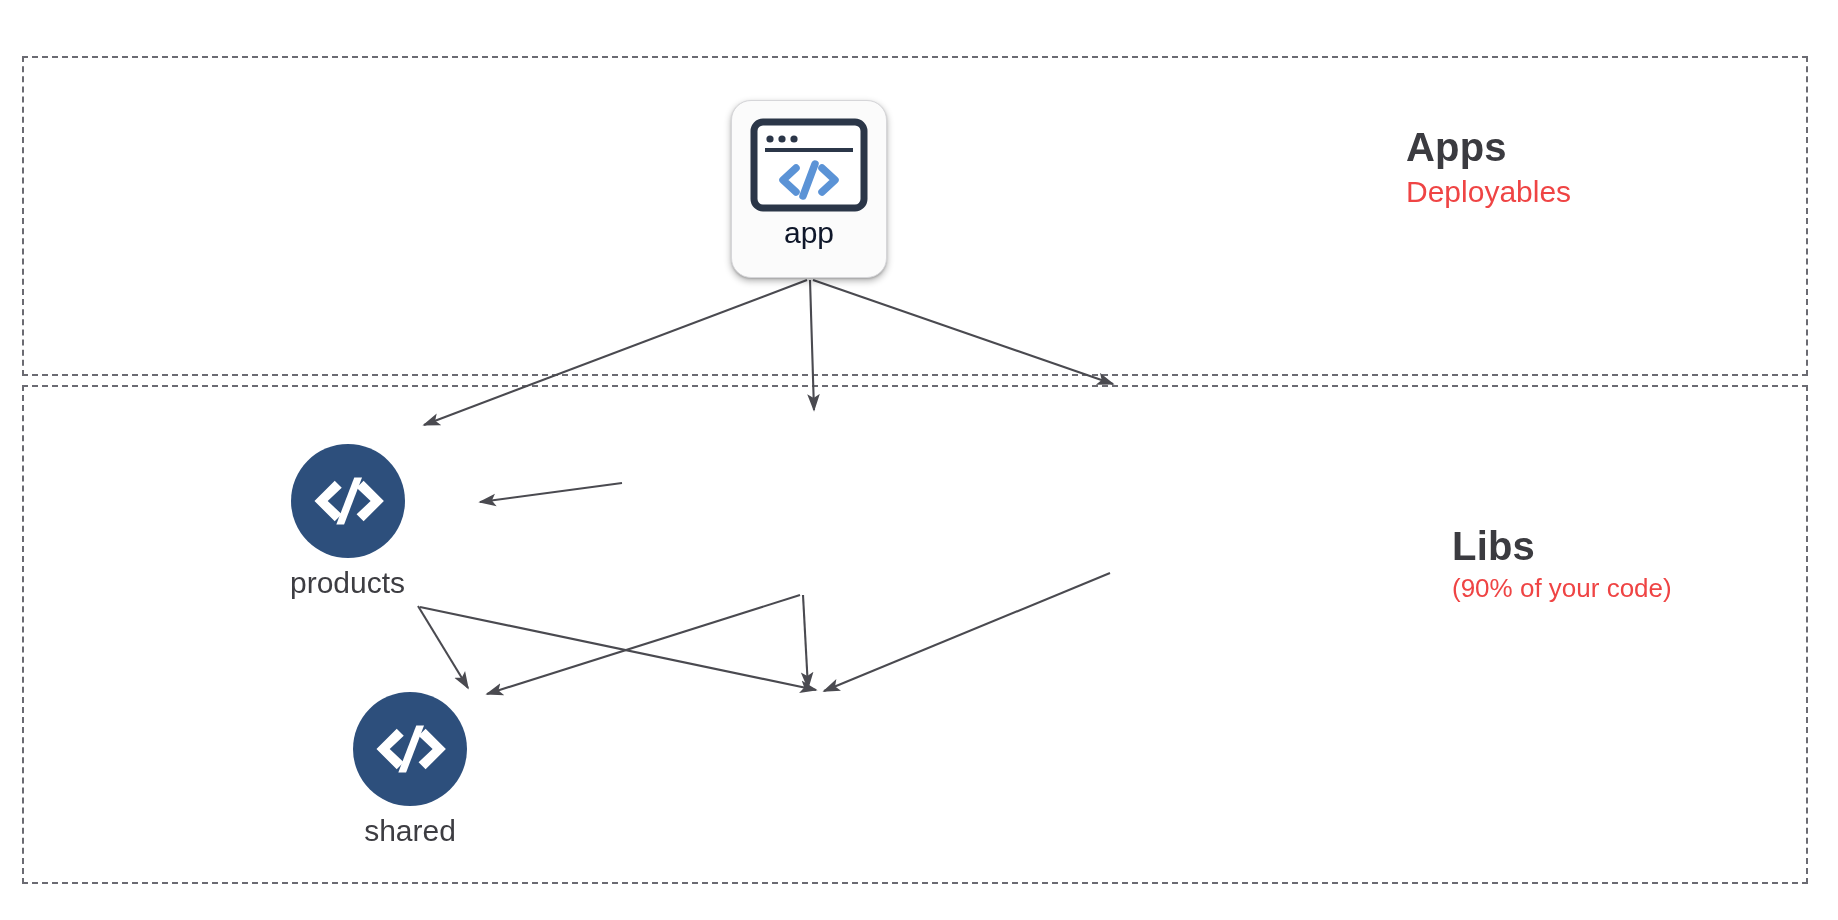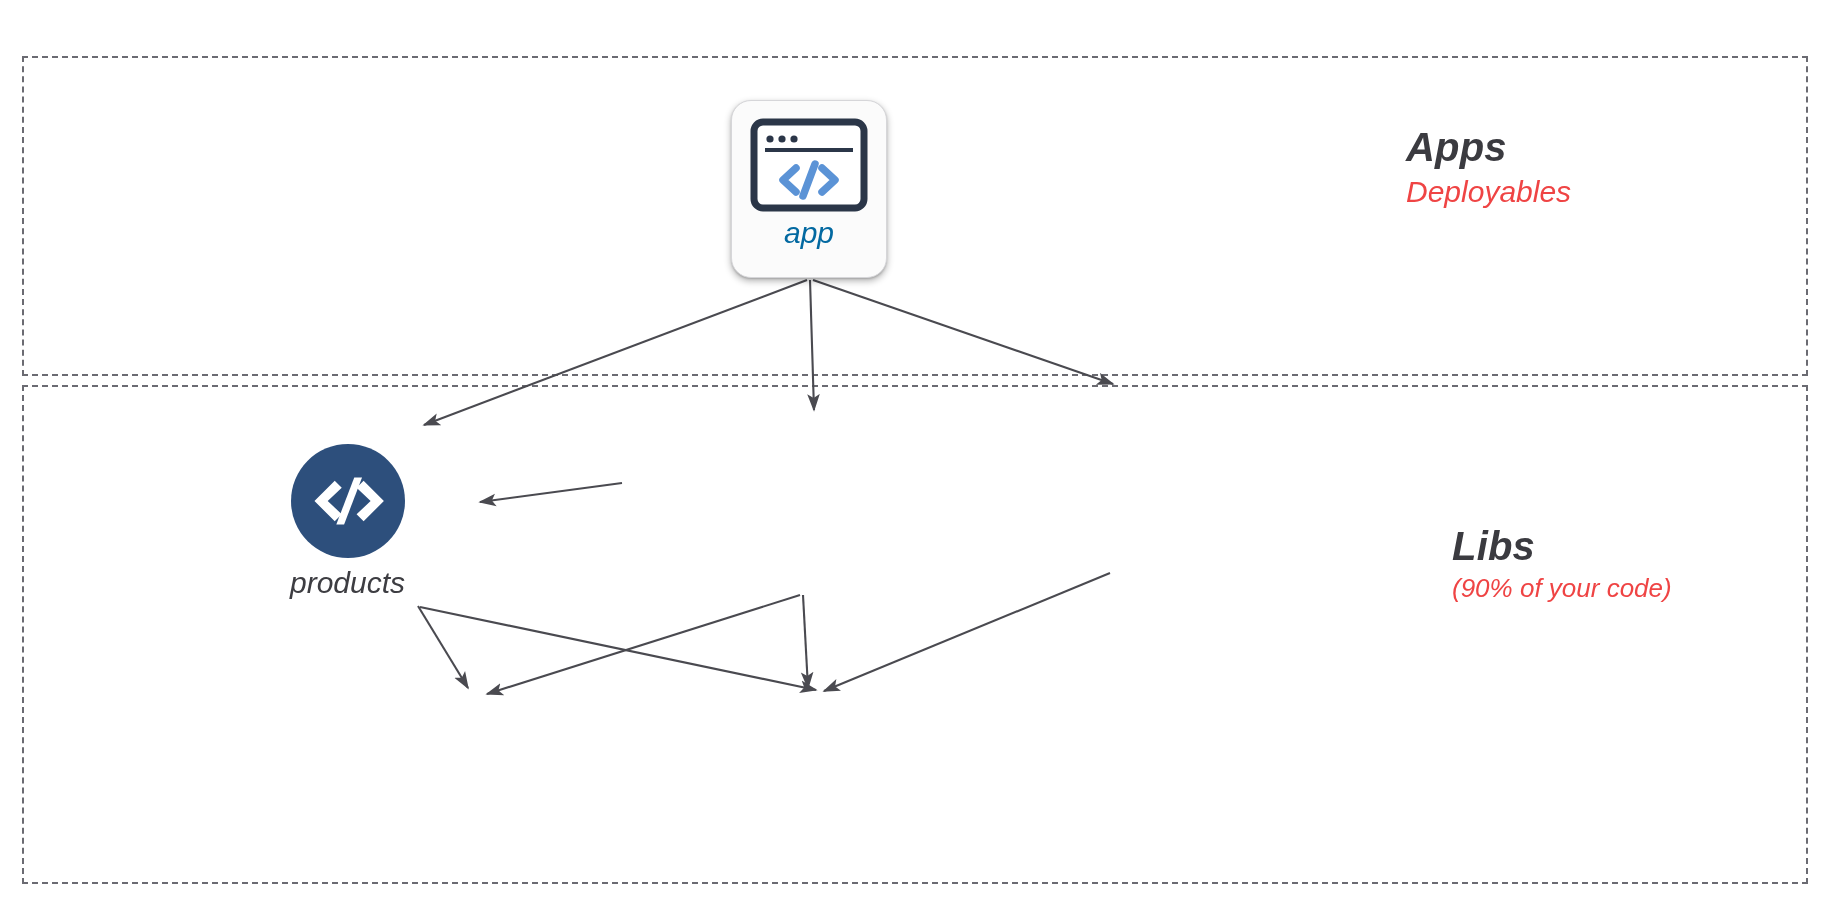--- a/index.html
+++ b/index.html
@@ -11,21 +11,20 @@
   body {
     font-family: "Liberation Sans", "DejaVu Sans", sans-serif;
     -webkit-font-smoothing: antialiased;
   }
   #canvas {
     position: relative;
     width: 1838px;
     height: 920px;
     background: #ffffff;
     overflow: hidden;
-    font-style: italic;
   }
 
   
   .zone {
     position: absolute;
     border: 2px dashed #6b6b72;
     box-sizing: border-box;
     background: transparent;
   }
   #zone-apps {
@@ -94,21 +93,21 @@
     box-sizing: border-box;
     padding-top: 17px;
   }
   .browser-icon {
     width: 118px;
     height: 94px;
     display: block;
   }
   #node-app .node-label {
     font-size: 30px;
-    color: #0369a1;
+    color: #0f172a;
     margin-top: 6px;
     line-height: 1;
   }
 
   
   .lib-node {
     position: absolute;
     display: flex;
     flex-direction: column;
     align-items: center;
@@ -211,15 +210,27 @@
           <polygon points="58,20 68,20 45,80 35,80"></polygon>
           <polygon points="70,24 96,50 70,76 61,67 79,50 61,33"></polygon>
         </g>
       </svg>
     </div>
     <span class="node-label">products</span>
   </div>
 
 
 
+  <div class="lib-node" id="node-shared">
+    <div class="lib-circle">
+      <svg viewBox="0 0 100 100" width="78" height="78" xmlns="http://www.w3.org/2000/svg">
+        <g fill="#ffffff">
+          <polygon points="33,24 42,33 24,50 42,67 33,76 7,50"></polygon>
+          <polygon points="58,20 68,20 45,80 35,80"></polygon>
+          <polygon points="70,24 96,50 70,76 61,67 79,50 61,33"></polygon>
+        </g>
+      </svg>
+    </div>
+    <span class="node-label">shared</span>
+  </div>
 
 
 </div>
 
 </body></html>

